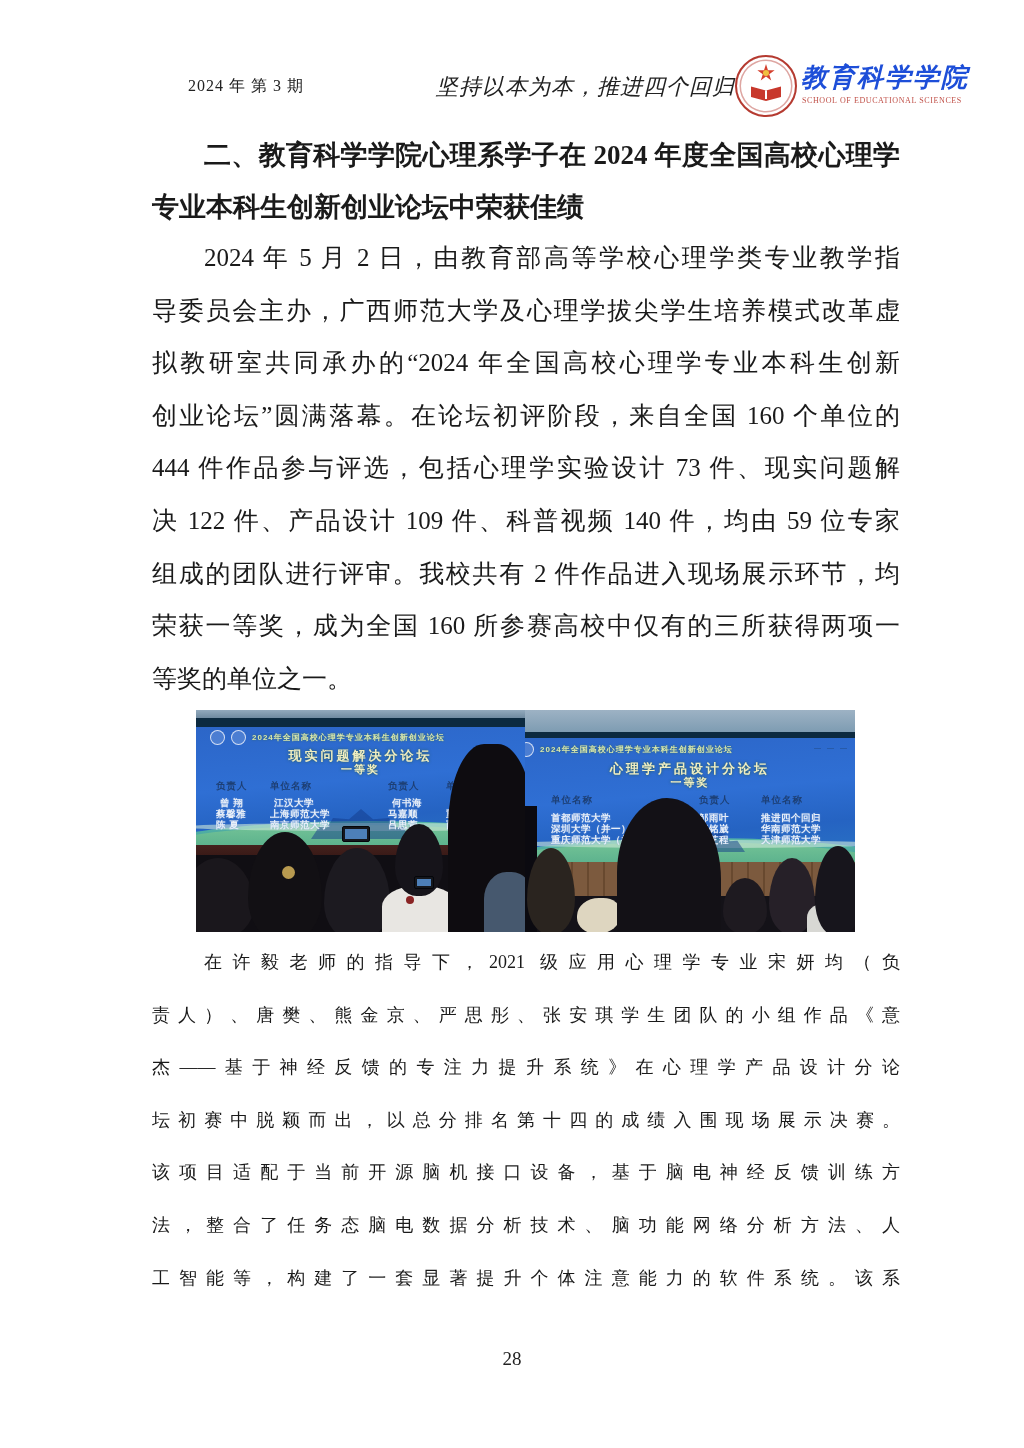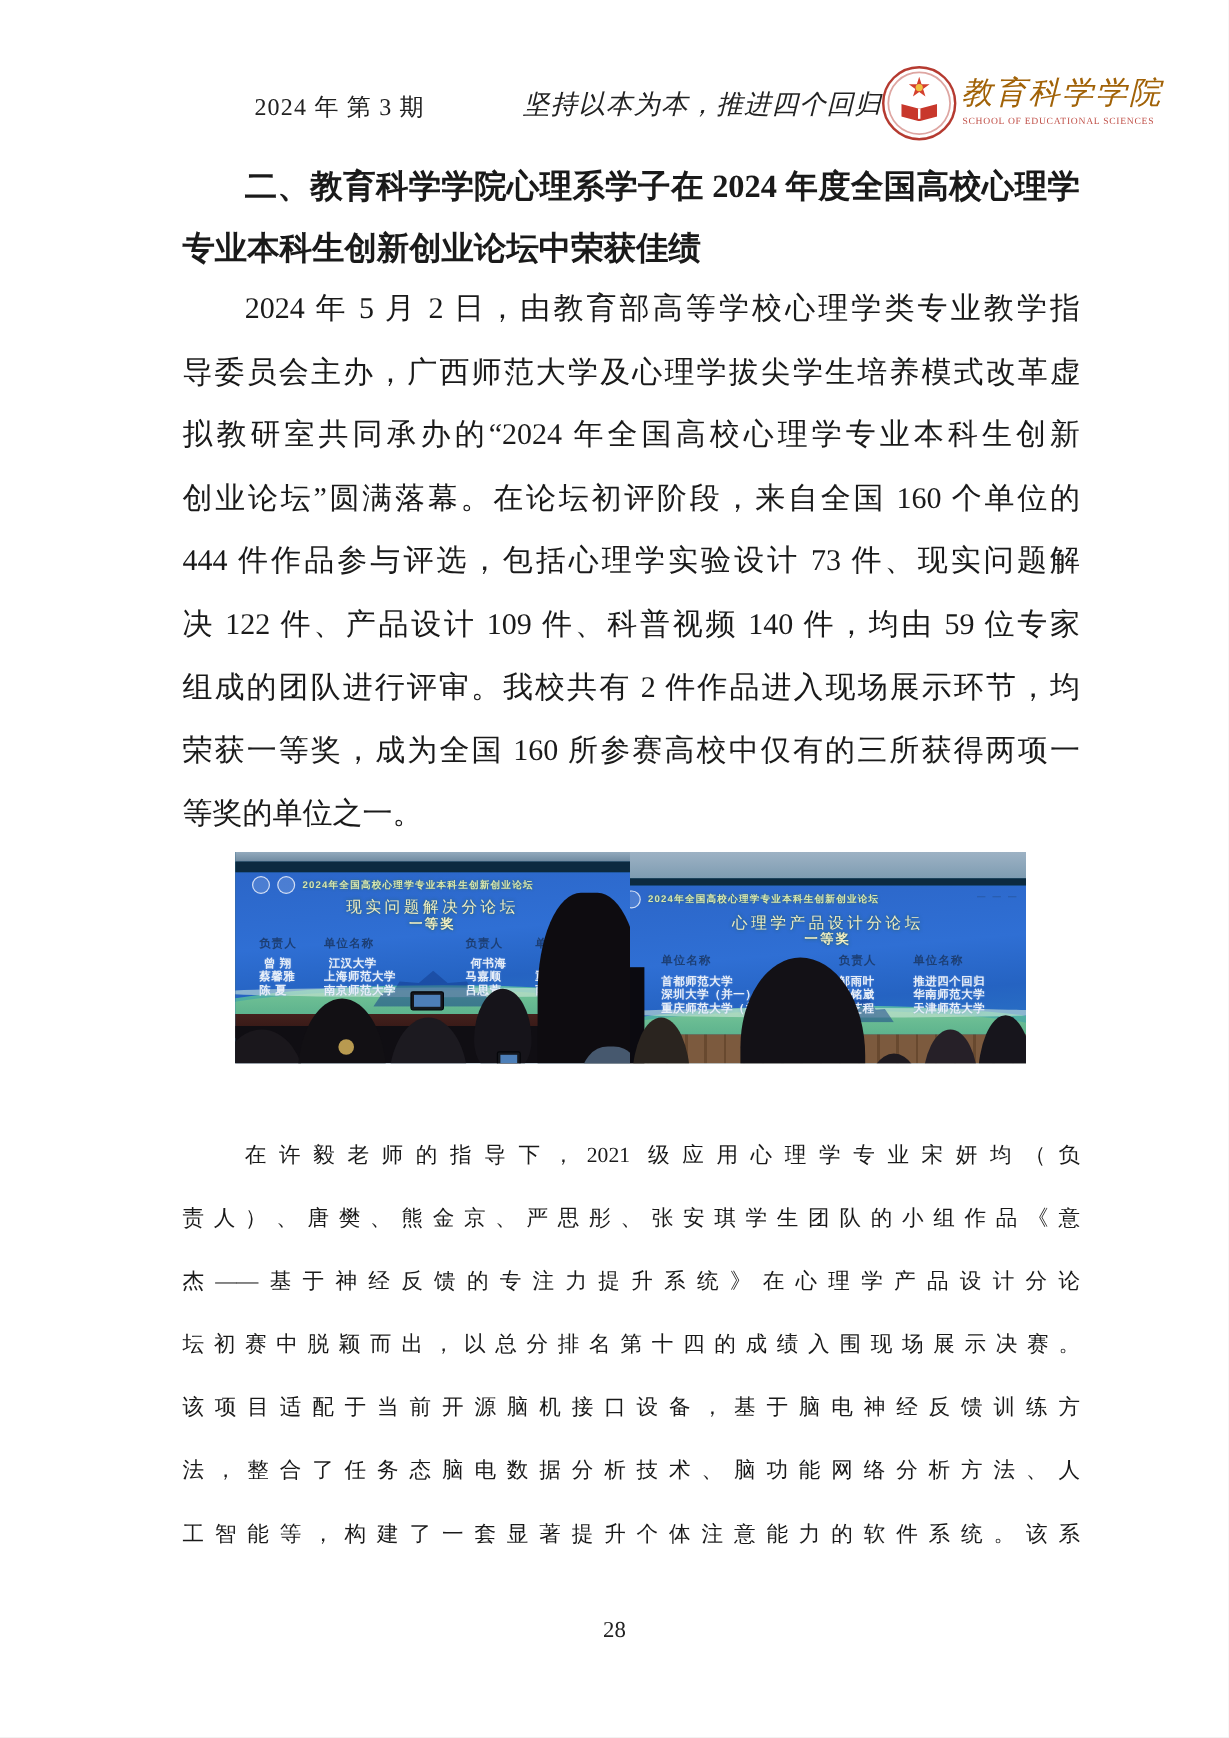--- a/index.html
+++ b/index.html
@@ -1,68 +1,68 @@
 <!DOCTYPE html>
 <html><head>
 <meta charset="utf-8">
 <style>
   html,body{margin:0;padding:0;background:#e9e9e9;}
   .page{position:relative;width:1024px;height:1448px;background:#ffffff;overflow:hidden;
         font-family:"Liberation Serif","DejaVu Serif",serif;color:#1a1a1a;}
 
   
-  .hdr-issue{position:absolute;left:212px;top:76px;font-size:20px;letter-spacing:1px;color:#222;}
+  .hdr-issue{position:absolute;left:188px;top:76px;font-size:16px;letter-spacing:1px;color:#222;}
   .hdr-motto{position:absolute;left:436px;top:72px;font-size:22px;font-style:italic;letter-spacing:1px;color:#222;}
   .logo-wrap{position:absolute;left:727px;top:52px;width:185px;height:68px;}
   .seal{position:absolute;left:8px;top:3px;width:58px;height:58px;border-radius:50%;
         border:2.5px solid #b53a30;background:#fff;
         box-shadow:inset 0 0 0 2.5px #fff, inset 0 0 0 4px rgba(181,58,48,.45);}
   .seal-star{position:absolute;left:50%;top:7px;width:18px;height:18px;transform:translateX(-50%);
         background:#d4402e;clip-path:polygon(50% 0,61% 35%,98% 35%,68% 57%,79% 91%,50% 70%,21% 91%,32% 57%,2% 35%,39% 35%);}
   .seal-star::after{content:"";position:absolute;left:6px;top:6px;width:6px;height:6px;border-radius:50%;background:#f0c040;}
   .seal-book{position:absolute;left:50%;top:28px;width:30px;height:16px;transform:translateX(-50%);
         background:#c8382c;clip-path:polygon(0 10%,50% 35%,100% 10%,100% 75%,50% 100%,0 75%);}
   .seal-book::after{content:"";position:absolute;left:14px;top:4px;width:2px;height:10px;background:#fff;}
-  .logo-cn{position:absolute;left:74px;top:8px;font-size:26px;font-weight:normal;font-style:italic;
-        color:#a16207;letter-spacing:2px;white-space:nowrap;text-align:right;}
+  .logo-cn{position:absolute;left:74px;top:8px;font-size:26px;font-weight:bold;font-style:italic;
+        color:#1d4ed8;letter-spacing:2px;white-space:nowrap;text-align:right;}
   .logo-en{position:absolute;left:75px;top:44px;font-size:8px;color:#c05048;letter-spacing:.6px;white-space:nowrap;}
 
   
   .art{position:absolute;left:152px;width:748px;}
   .title-blk{top:129px;font-size:27px;font-weight:bold;line-height:52px;}
   .p1{top:232px;font-size:25px;line-height:52.6px;}
   .p2{top:936px;font-size:18px;line-height:52.6px;}
   .jline{text-align:justify;text-align-last:justify;}
   .lline{text-align:left;}
   .ind{padding-left:52px;}
   .pgnum{position:absolute;left:0;top:1348px;width:1024px;text-align:center;font-size:19px;color:#222;}
 
   
   .photos{position:absolute;left:196px;top:710px;width:659px;height:222px;}
-  .photo{position:absolute;top:0;height:176px;overflow:hidden;background:#0c4a6e;}
+  .photo{position:absolute;top:0;height:222px;overflow:hidden;background:#f97316;}
   .photo-l{left:0;width:329px;}
   .photo-r{left:329px;width:330px;}
   .wall-top{position:absolute;left:0;right:0;background:linear-gradient(180deg,#93aabd,#6f8aa0);}
   .bezel{position:absolute;left:0;right:0;background:#0c2a40;}
   .screen{position:absolute;left:0;right:0;background:linear-gradient(175deg,#2c66c8 0%,#2f6fd4 45%,#2563c2 72%,#2a74c4 100%);
           font-family:"Liberation Sans","DejaVu Sans",sans-serif;overflow:hidden;}
   .wave1{position:absolute;bottom:-34px;left:-15%;width:135%;height:58px;border-radius:50%;
          background:linear-gradient(180deg,#59b9a6,#2f8f8a);opacity:.95;}
   .wave2{position:absolute;bottom:-30px;right:-12%;width:125%;height:50px;border-radius:50%;
          background:linear-gradient(180deg,#79c694,#3f9d7e);opacity:.85;}
   .wave3{position:absolute;bottom:14px;left:-5%;width:115%;height:8px;border-radius:50%;
          background:#cfe8d8;opacity:.6;}
   .pavilion{position:absolute;background:rgba(18,58,138,.5);
          clip-path:polygon(0 100%,8% 60%,16% 62%,22% 30%,38% 34%,50% 0,62% 34%,78% 30%,84% 62%,92% 60%,100% 100%);}
   .banner-row{position:absolute;left:0;right:0;display:flex;align-items:center;}
   .ring{width:13px;height:13px;border-radius:50%;border:1.5px solid rgba(235,240,250,.85);
         background:rgba(255,255,255,.15);margin-right:6px;flex:0 0 auto;}
   .banner-txt{font-size:8px;font-weight:bold;color:#d8e6b0;letter-spacing:1px;white-space:nowrap;
         text-shadow:0 0 2px rgba(60,110,60,.8);}
-  .scr-head{position:absolute;left:0;right:0;text-align:center;font-size:13px;font-weight:normal;
+  .scr-head{position:absolute;left:0;right:0;text-align:center;font-size:13px;font-weight:bold;
         color:#efedc2;letter-spacing:3px;text-shadow:0 0 3px rgba(40,90,60,.9);}
   .scr-award{position:absolute;left:0;right:0;text-align:center;font-size:11px;font-weight:bold;
         color:#efedc2;letter-spacing:2px;text-shadow:0 0 3px rgba(40,90,60,.9);}
   .tblhdr,.tblrow{position:absolute;display:flex;font-weight:bold;white-space:nowrap;}
   .tblhdr{color:#1d3f74;font-size:9.5px;letter-spacing:1px;}
   .tblrow{color:#e7eef8;font-size:9.5px;letter-spacing:.5px;text-shadow:0 0 2px rgba(120,160,220,.7);}
   .c{flex:0 0 auto;overflow:hidden;}
 
   .maroon{position:absolute;left:0;right:0;background:linear-gradient(180deg,#44211d,#301412);}
   .wood{position:absolute;left:0;right:0;

